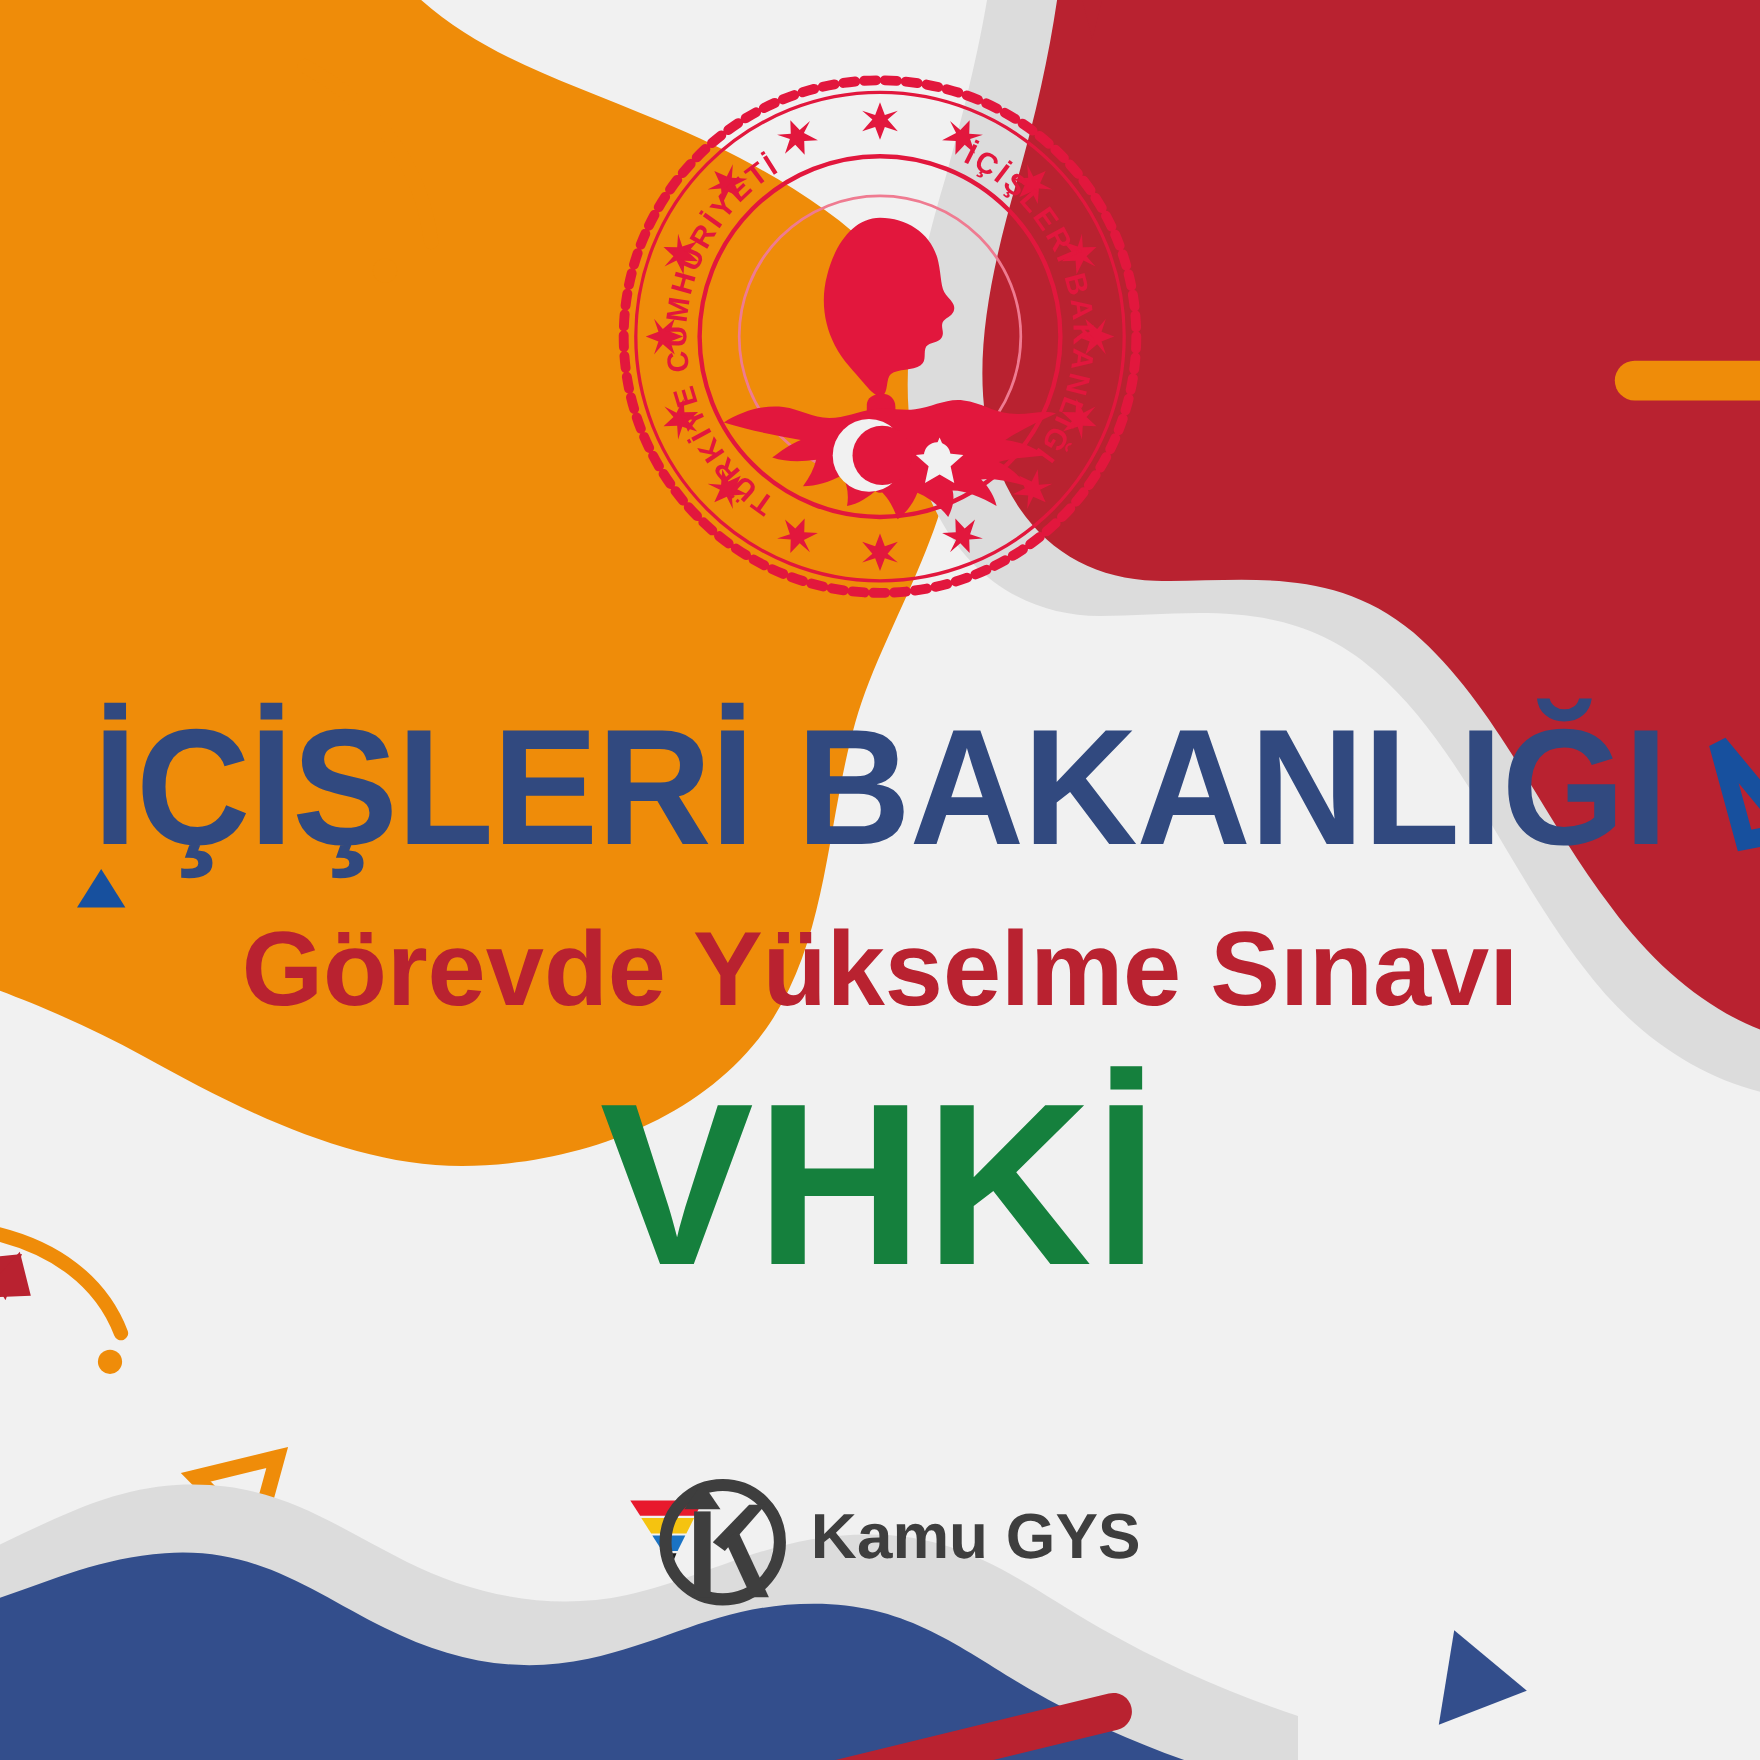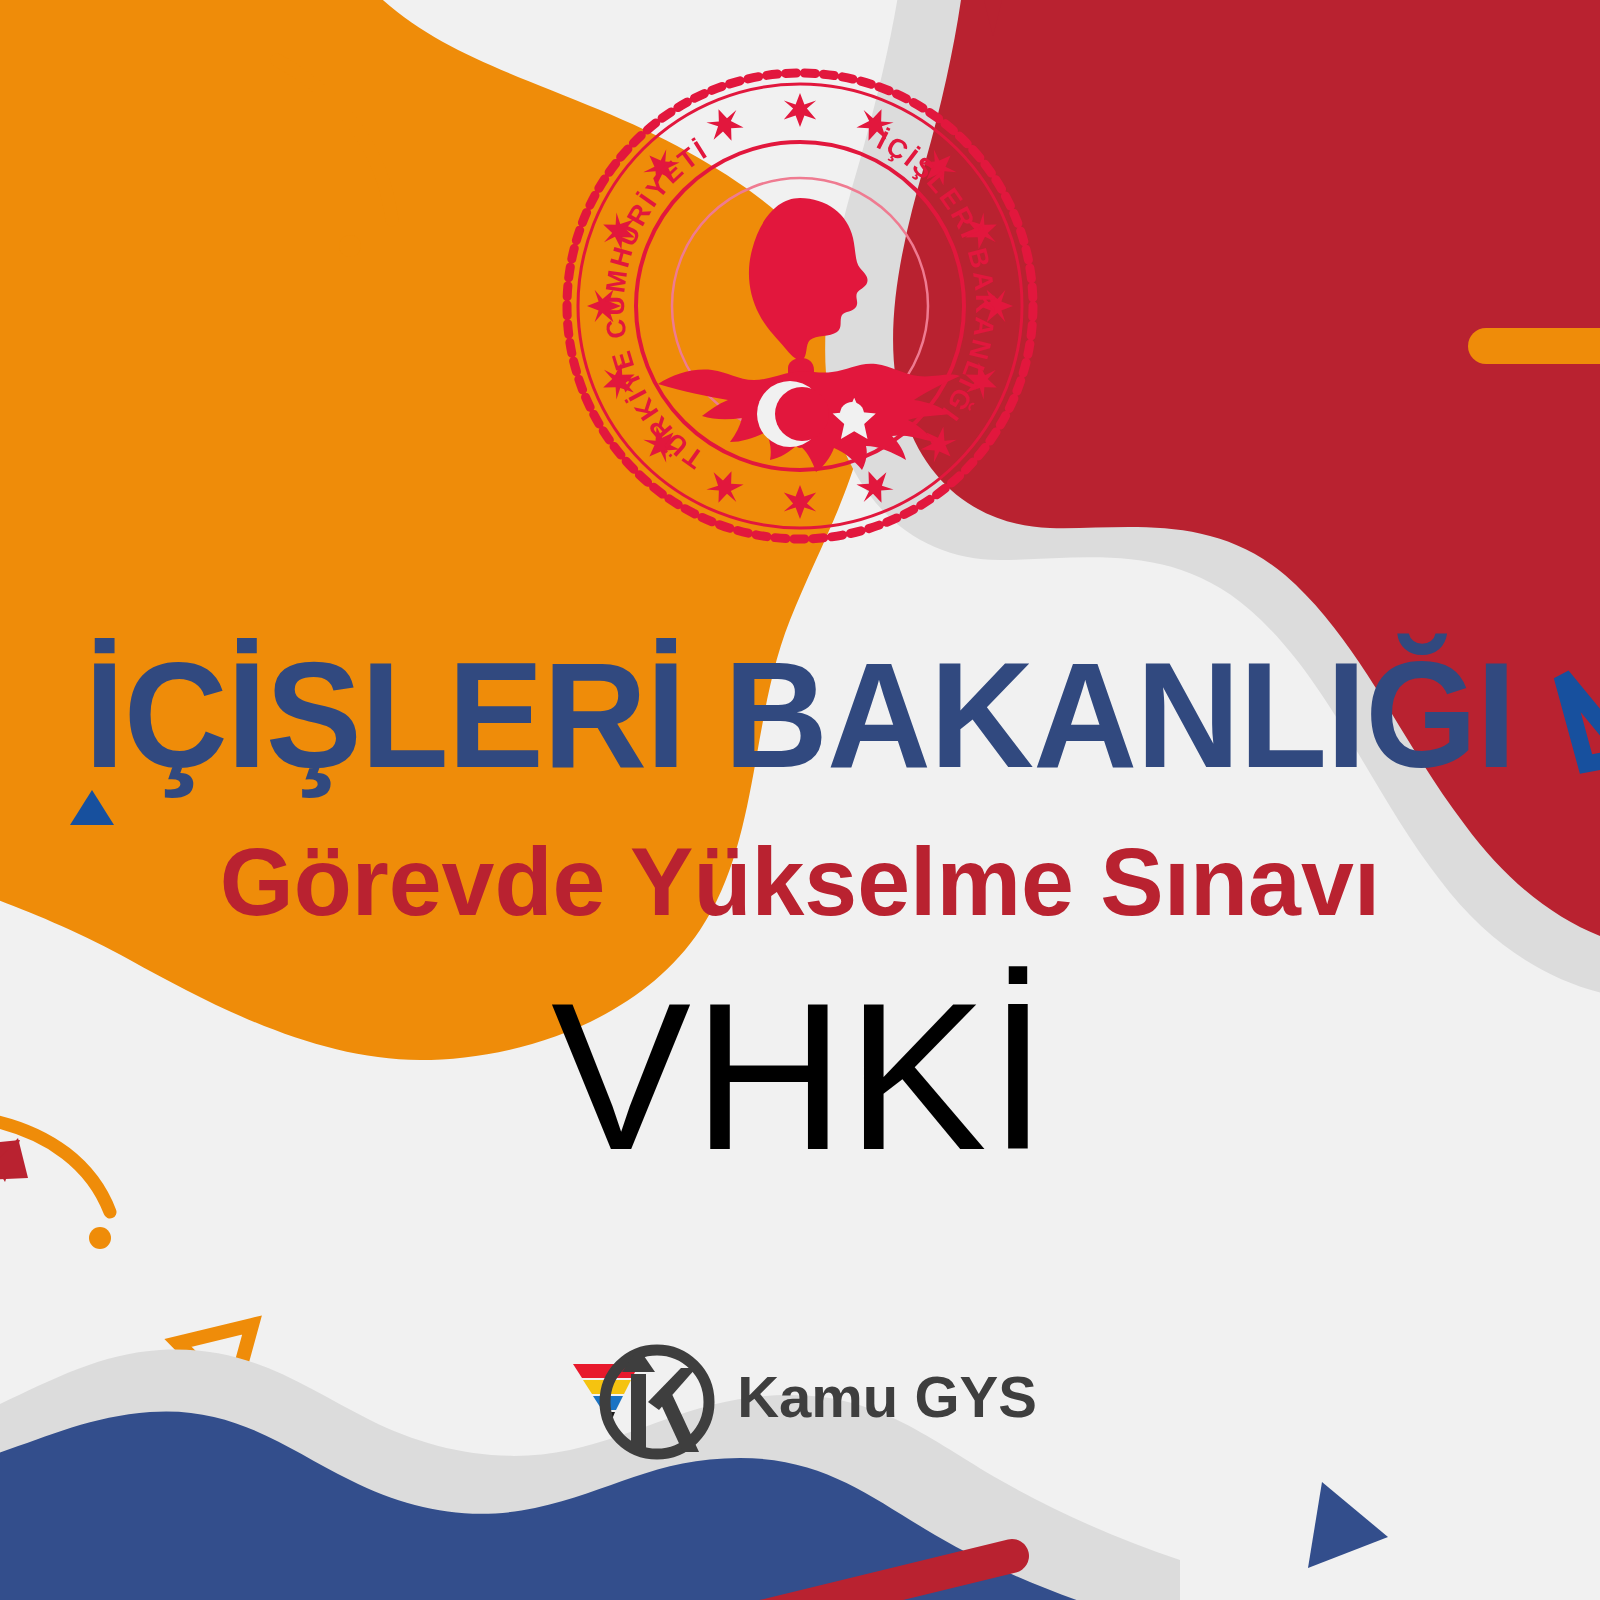--- a/index.html
+++ b/index.html
@@ -50,23 +50,23 @@
     font-size: 96px;
     font-weight: 700;
     line-height: 1.0;
     color: #b92230;
     margin: 44px 0 0 0;
     white-space: nowrap;
     transform: scaleX(0.99);
   }
   .line-code {
     font-size: 210px;
-    font-weight: 400;
+    font-weight: 700;
     line-height: 1.0;
-    color: #000000;
+    color: #15803d;
     margin: 42px 0 0 0;
     letter-spacing: 2px;
     white-space: nowrap;
     text-align: center;
   }
   #brand {
     position: absolute;
     left: 0;
     top: 1322px;
     width: 1600px;

